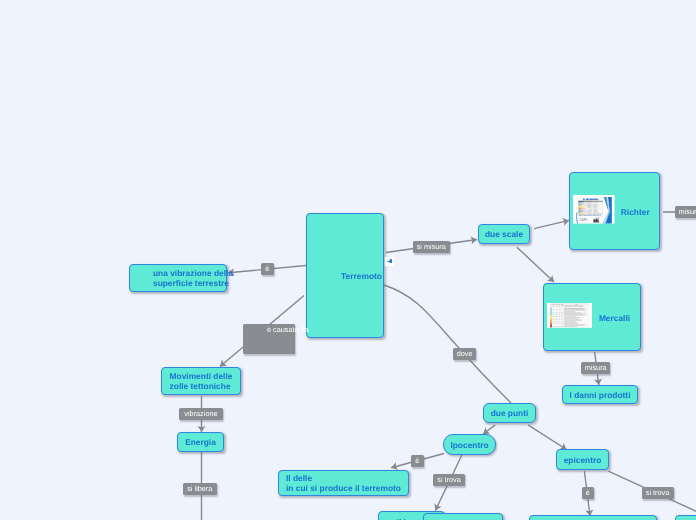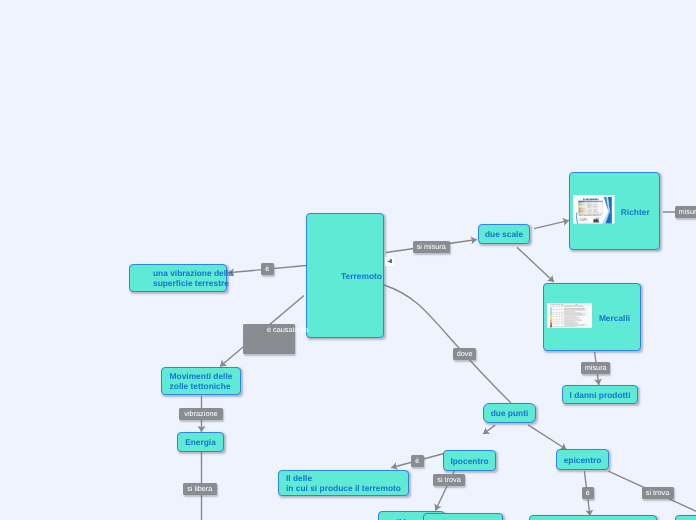--- a/index.html
+++ b/index.html
@@ -656,21 +656,21 @@
       <div class="node" style="left: 177px; top: 432px; width: 47px; height: 20px;">
         <div class="ntext">
           <div>Energia</div>
         </div>
       </div>
       <div class="node" style="left: 483px; top: 403px; width: 53px; height: 20px; border-radius: 6px;">
         <div class="ntext">
           <div>due punti</div>
         </div>
       </div>
-      <div class="node" style="left: 443px; top: 450px; width: 53px; height: 21px;">
+      <div class="node" style="left: 443px; top: 434px; width: 53px; height: 21px; border-radius: 10px;">
         <div class="ntext">
           <div>Ipocentro</div>
         </div>
       </div>
       <div class="node" style="left: 556px; top: 449px; width: 53px; height: 21px;">
         <div class="ntext">
           <div>epicentro</div>
         </div>
       </div>
       <div class="node" style="left: 278px; top: 470px; width: 131px; height: 26px;">

